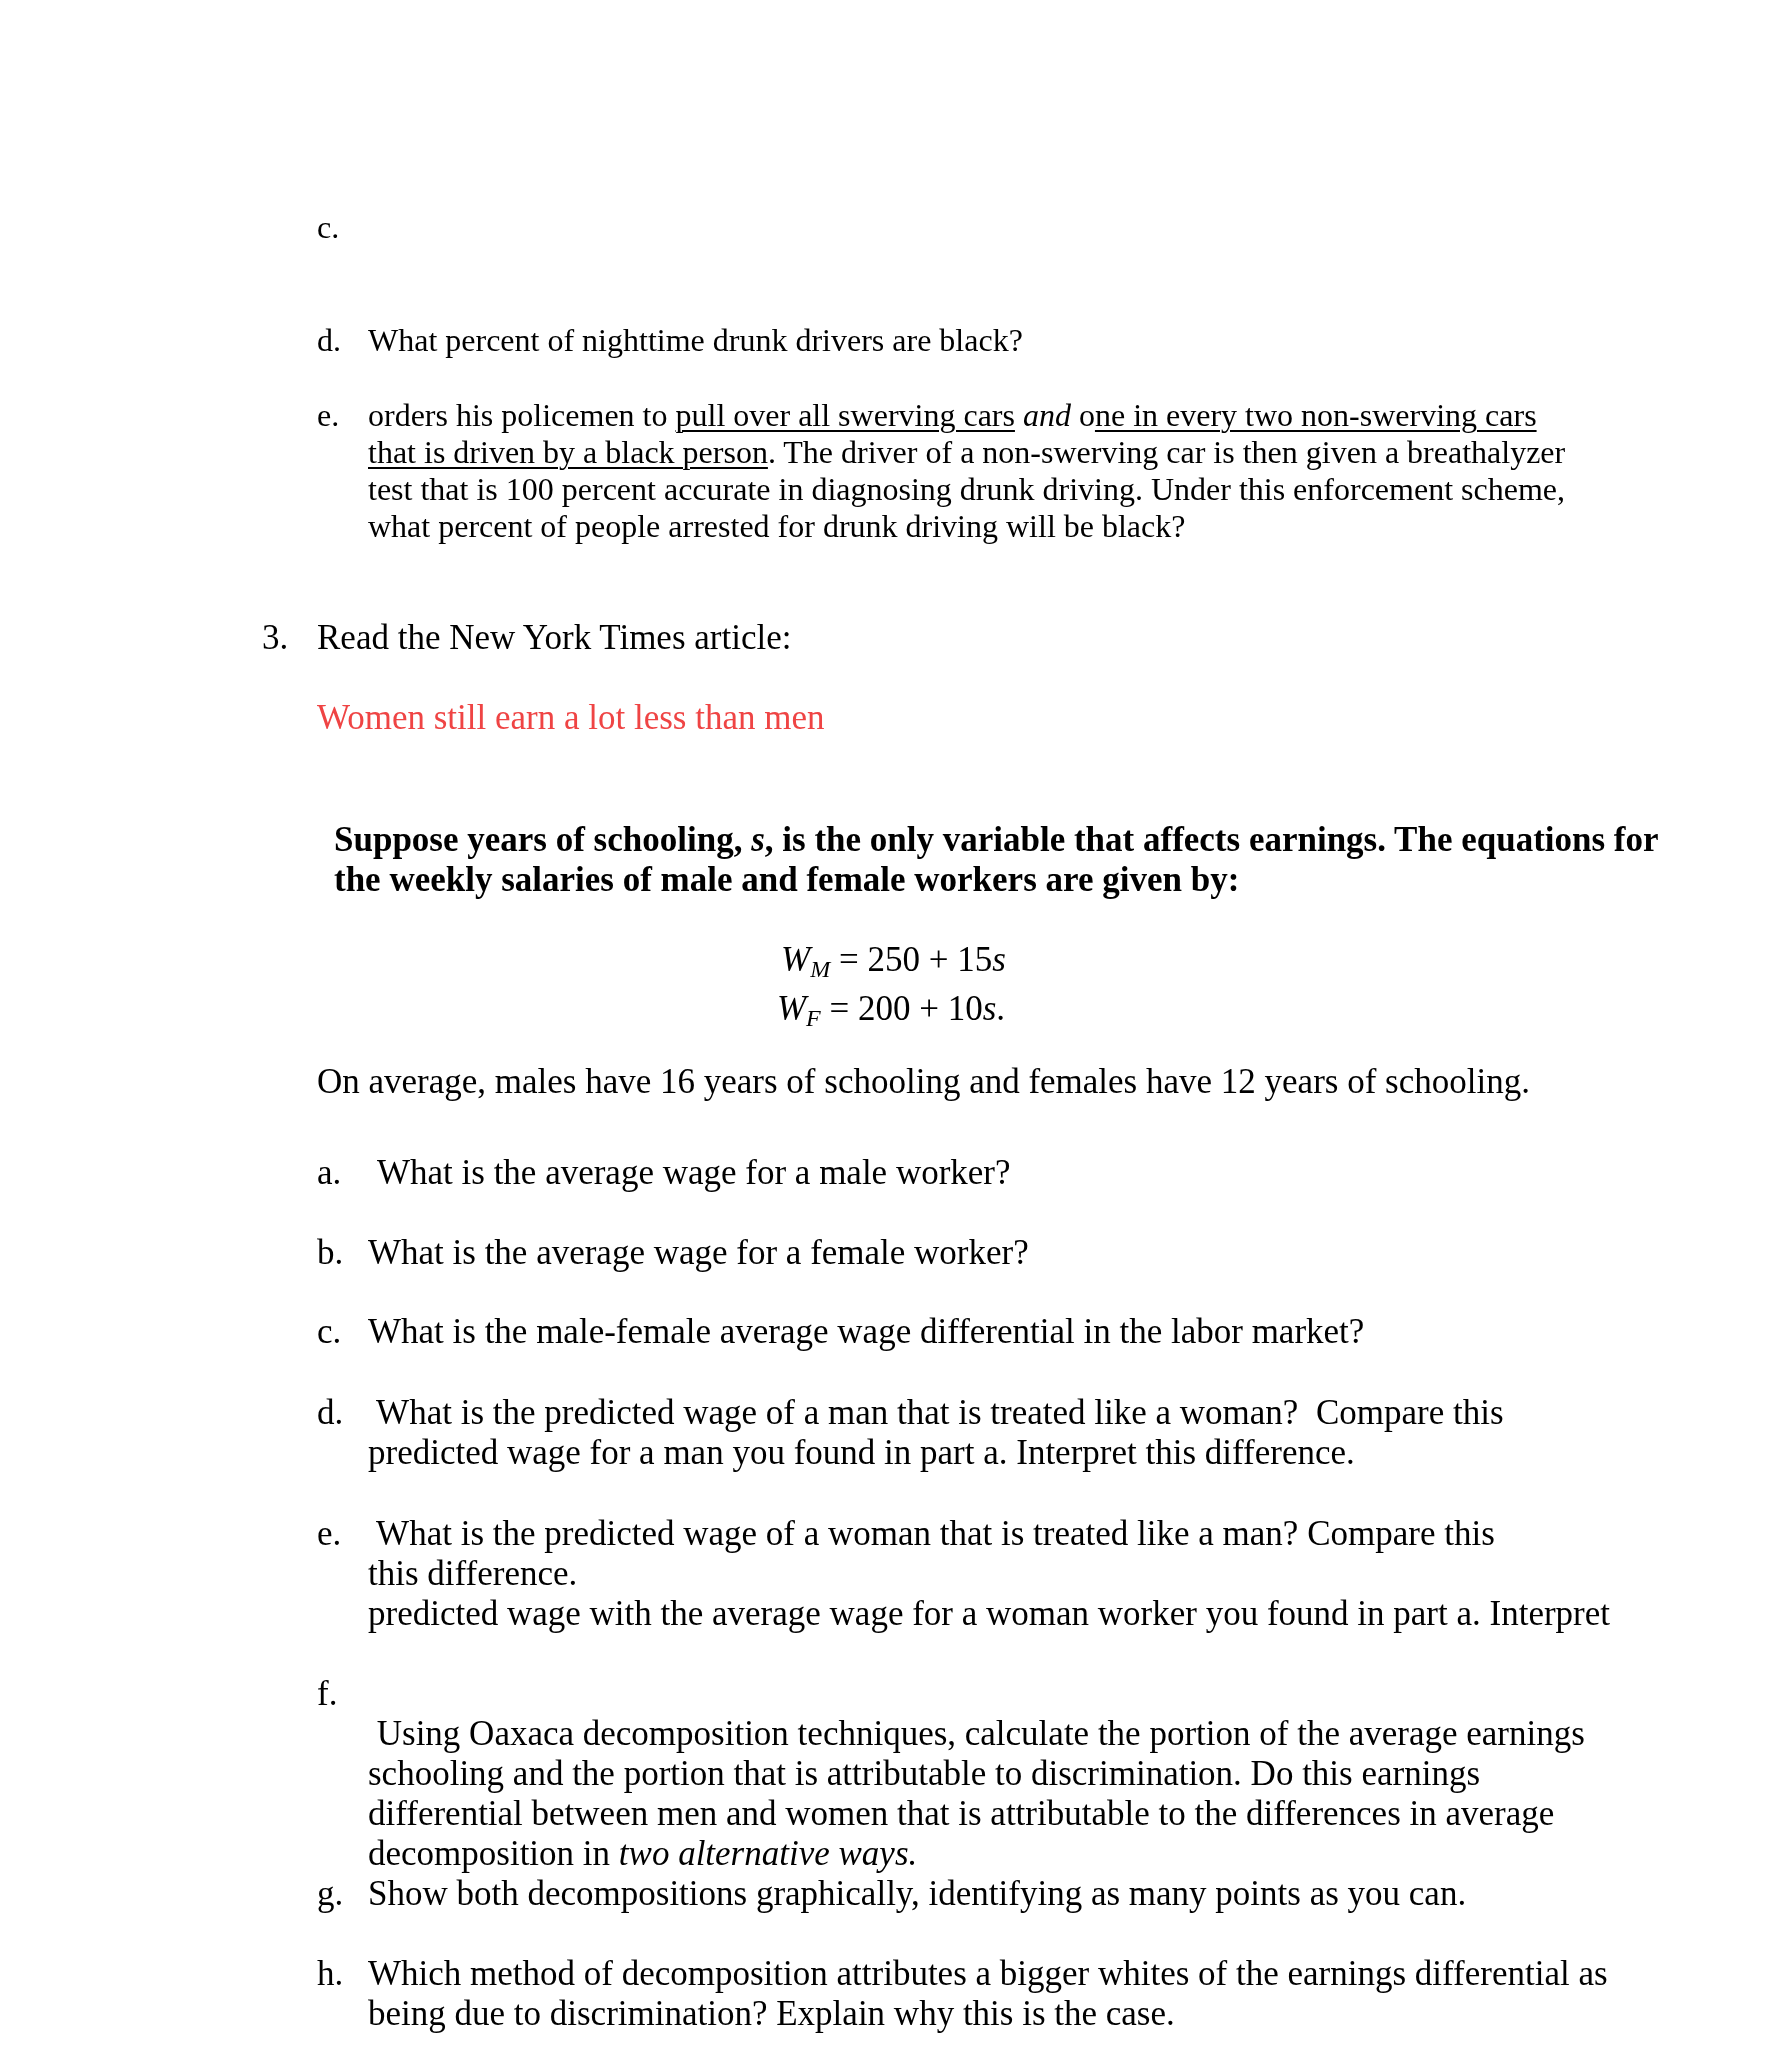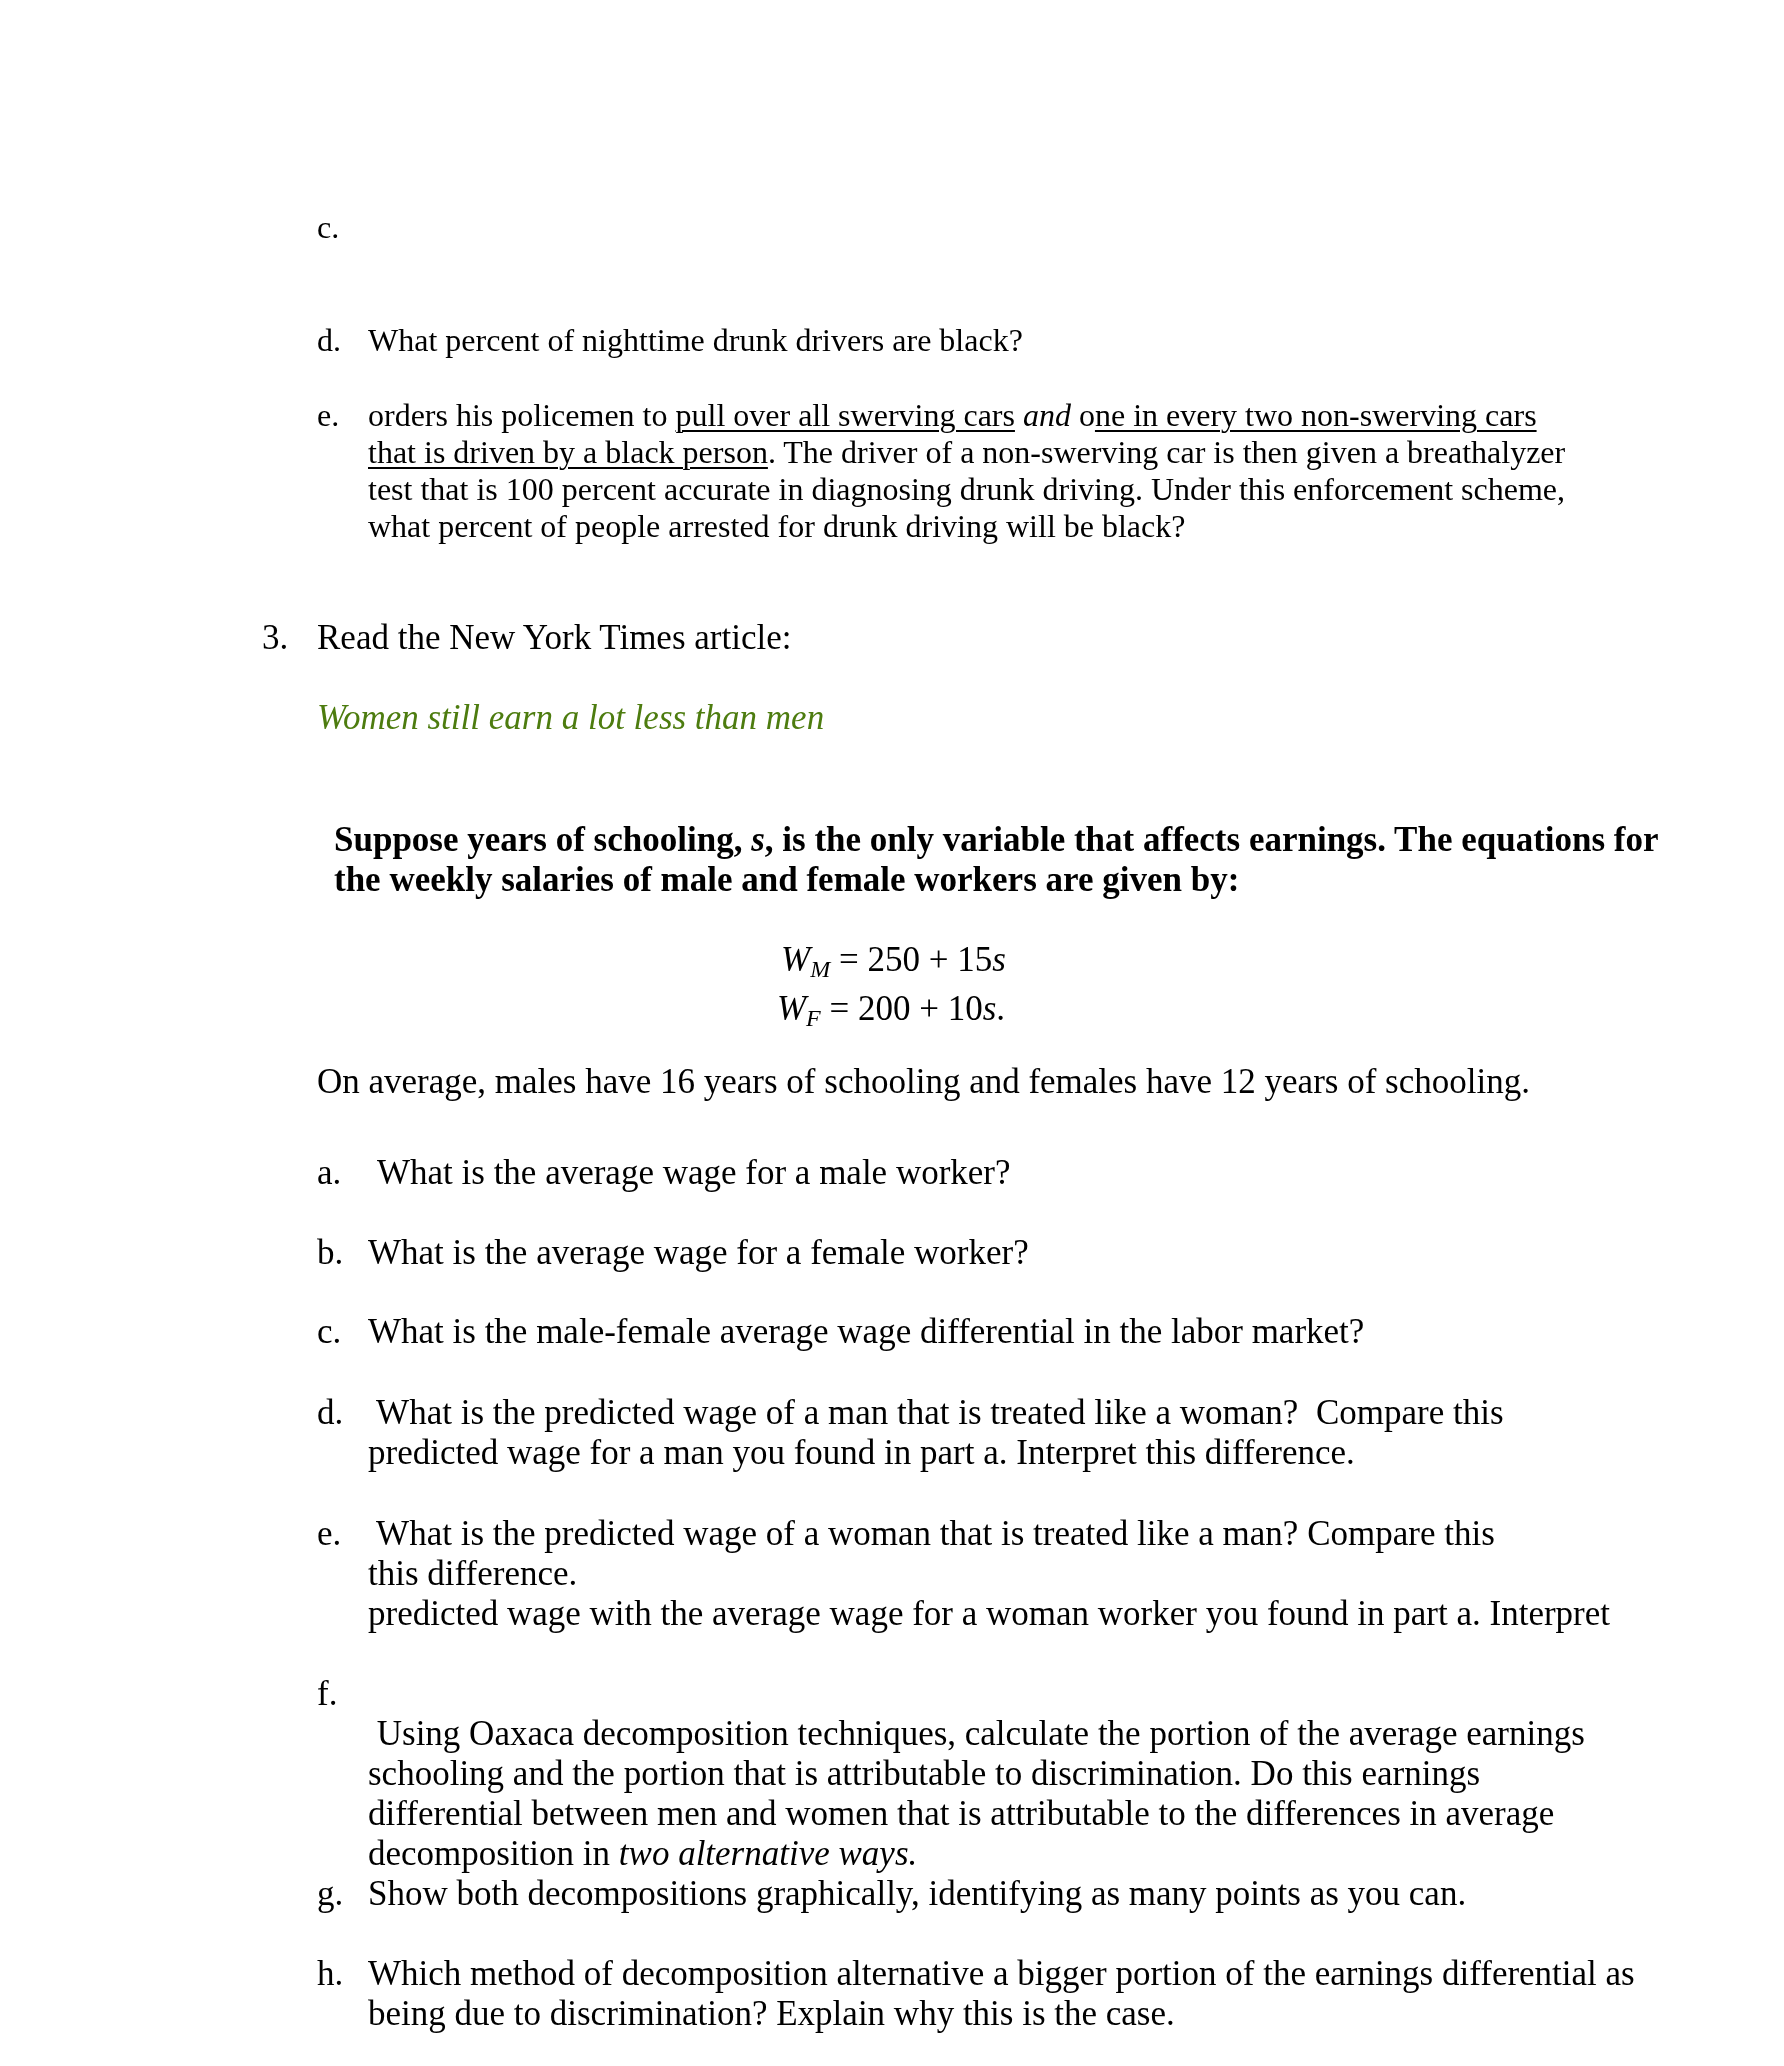--- a/index.html
+++ b/index.html
@@ -2,21 +2,21 @@
 <html style="font-size:6.6px"><head>
 <meta charset="utf-8">
 <style>
   html, body { margin:0; padding:0; background:#ffffff; }
   body { width:1784px; height:2309px; position:relative; overflow:hidden;
          font-family:"Liberation Serif", "DejaVu Serif", serif; color:#000; }
   .blk { position:absolute; white-space:nowrap; }
   .sm { font-size:32px; line-height:37px; }
   .lg { font-size:35px; line-height:40px; }
   .u { text-decoration:underline; text-decoration-thickness:2.1px; text-underline-offset:4.1px; }
-  .link { color:#4d7c0f;font-style:italic; }
+  .link { color:#ef4444; }
   .eq { font-size:35px; line-height:40px; }
   .eq i { font-style:italic; }
   sub { font-size:24px; vertical-align:-5.8px; font-style:italic; }
 </style>
 </head>
 <body>
 
 <div class="blk sm" style="left:317px;top:209px;">c.</div>
 <div class="blk sm" style="left:368px;top:209px;">
 </div>
@@ -77,16 +77,16 @@
   <div>schooling and the portion that is attributable to discrimination. Do this earnings</div>
   <div>differential between men and women that is attributable to the differences in average</div>
   <div><span>decomposition in </span><i>two alternative ways.</i></div>
 </div>
 
 <div class="blk lg" style="left:317px;top:1874px;">g.</div>
 <div class="blk lg" style="left:368px;top:1874px;"> Show both decompositions graphically, identifying as many points as you can.</div>
 
 <div class="blk lg" style="left:317px;top:1954px;">h.</div>
 <div class="blk lg" style="left:368px;top:1954px;">
-  <div>Which method of decomposition alternative a bigger portion of the earnings differential as</div>
+  <div>Which method of decomposition attributes a bigger whites of the earnings differential as</div>
   <div>being due to discrimination? Explain why this is the case.</div>
 </div>
 
 
 </body></html>

